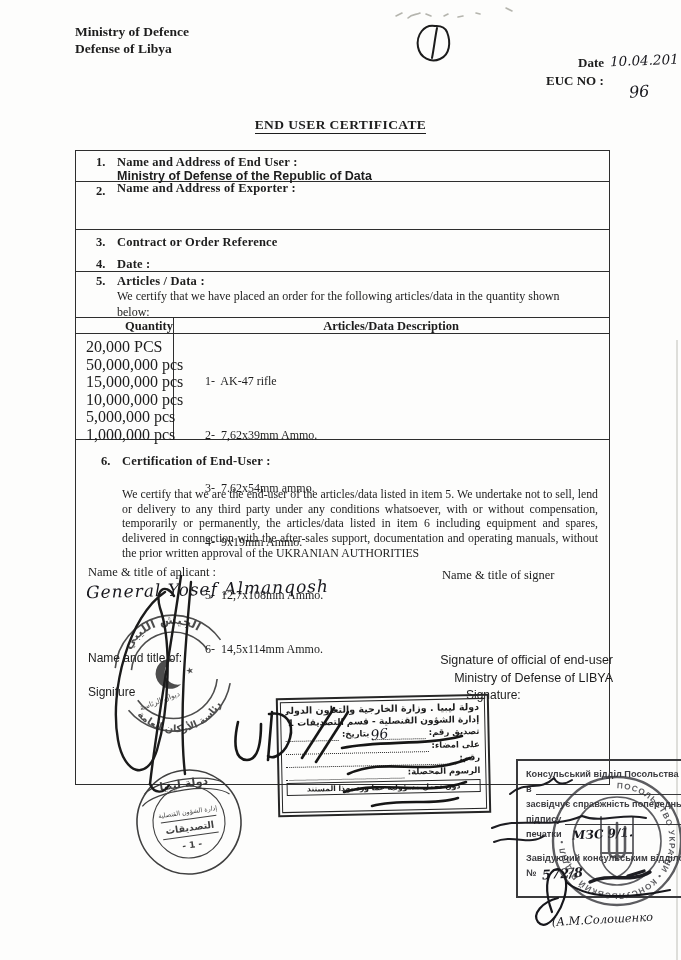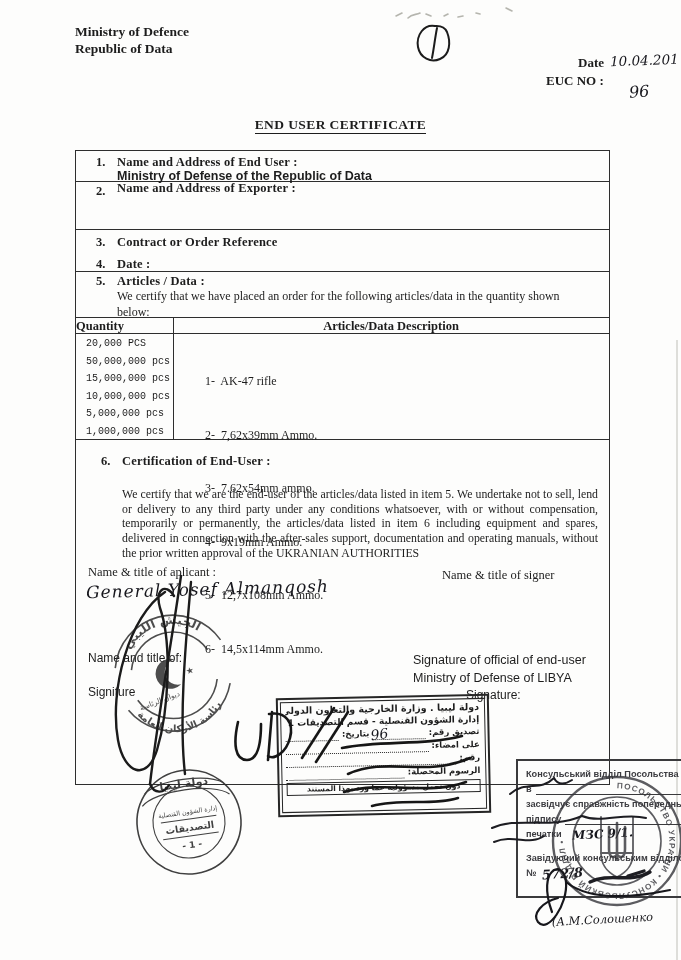--- a/index.html
+++ b/index.html
@@ -9,21 +9,21 @@
   .serif{font-family:"Liberation Serif",serif;}
   .sans{font-family:"Liberation Sans",sans-serif;}
   .b{font-weight:bold;}
   .hand{font-family:"DejaVu Serif",serif;font-style:italic;color:#17171d;}
   .hline{position:absolute;border-top:1.5px solid #2e2e2e;height:0;}
   .vline{position:absolute;border-left:1.5px solid #2e2e2e;width:0;}
   #mainbox{position:absolute;left:75px;top:150px;width:533px;height:633px;border:1.6px solid #2e2e2e;}
   .num{position:absolute;font-weight:bold;font-size:12.5px;}
   .lbl{position:absolute;font-weight:bold;font-size:12.5px;letter-spacing:.2px;}
   .txt{position:absolute;font-size:12px;}
-  .qtycol div{height:17.5px;font-size:10px;font-family:Liberation Mono, monospace;}
+  .qtycol div{height:17.5px;font-size:16px;}
   .desccol div{height:17.5px;font-size:12px;}
   .para{position:absolute;text-align:justify;font-size:11.8px;line-height:14.7px;}
   
   .stamp-ar{left:277px;top:696px;width:209px;height:115px;transform:rotate(-1.2deg);
             border:2px solid #262626;color:#1e1e1e;z-index:4;background:rgba(255,255,255,0);}
   .stamp-ar .inner{position:absolute;inset:2px;border:1px solid #262626;padding:2px 5px 2px 4px;
             direction:rtl;font-family:"DejaVu Sans",sans-serif;font-weight:bold;}
   .ar-l{font-size:9px;line-height:12px;white-space:nowrap;overflow:hidden;}
   .ar-row{display:flex;direction:rtl;align-items:flex-end;font-size:8.5px;line-height:13px;gap:3px;}
   .ar-row .fill{flex:1;border-bottom:1px dotted #2a2a2a;height:9px;}
@@ -36,21 +36,21 @@
   .uk-row .fill{flex:1;border-bottom:1.3px solid #3a3a3c;height:11px;margin:0 8px 2px 4px;}
   svg{overflow:visible;}
 </style>
 </head>
 <body>
 
 <div id="page">
 
   <div class="abs serif b" style="left:75px;top:23px;font-size:13.5px;line-height:17px;">
     <div>Ministry of Defence</div>
-    <div>Republic of Data</div>
+    <div>Defense of Libya</div>
   </div>
 
   <svg class="abs" style="left:388px;top:4px;" width="140" height="24">
     <g stroke="#b5b5ae" stroke-width="1.6" fill="none" stroke-linecap="round">
       <path d="M8,12 l6,-3"></path>
         <path d="M20,14 c4,-4 8,-3 12,-5"></path>
         <path d="M38,10 l5,2"></path>
       <path d="M56,12 l4,-2"></path>
         <path d="M70,13 l5,-1"></path>
         <path d="M88,9 l4,1"></path>
@@ -93,21 +93,21 @@
 
     <div class="num" style="left:20px;top:84px;">3.</div>
     <div class="lbl" style="left:41px;top:84px;">Contract or Order Reference</div>
     <div class="num" style="left:20px;top:106px;">4.</div>
     <div class="lbl" style="left:41px;top:106px;">Date :</div>
 
     <div class="num" style="left:20px;top:123px;">5.</div>
     <div class="lbl" style="left:41px;top:123px;">Articles / Data :</div>
     <div class="txt" style="left:41px;top:137px;width:470px;line-height:16px;">We certify that we have placed an order for the following articles/data in the quantity shown below:</div>
 
-    <div class="abs serif b" style="left:0;top:168px;width:97px;text-align:left;font-size:12.5px;">Quantity</div>
+    <div class="abs serif b" style="left:0;top:168px;width:97px;text-align:right;font-size:12.5px;">Quantity</div>
     <div class="abs serif b" style="left:97px;top:168px;width:436px;text-align:center;font-size:12.5px;">Articles/Data Description</div>
 
     <div class="abs qtycol" style="left:10px;top:187px;">
       <div>20,000 PCS</div>
       <div>50,000,000 pcs</div>
       <div>15,000,000 pcs</div>
       <div>10,000,000 pcs</div>
       <div>5,000,000 pcs</div>
       <div>1,000,000 pcs</div>
     </div>
@@ -122,21 +122,21 @@
 
     <div class="num" style="left:25px;top:303px;">6.</div>
     <div class="lbl" style="left:46px;top:303px;">Certification of End-User :</div>
     <div class="para" style="left:46px;top:336px;width:476px;">We certify that we are the end-user of the articles/data listed in item 5. We undertake not to sell, lend or delivery to any third party under any conditions whatsoever, with or without compensation, temporarily or permanently, the articles/data listed in item 6 including equipment and spares, delivered in connection with the after-sales support, documentation and operating manuals, without the prior written approval of the UKRANIAN AUTHORITIES</div>
 
     <div class="abs serif" style="left:12px;top:414px;font-size:12.5px;">Name &amp; title of aplicant :</div>
     <div class="abs serif" style="left:366px;top:417px;font-size:12.5px;">Name &amp; title of signer</div>
     <div class="abs hand" style="left:10px;top:428px;font-size:17px;letter-spacing:1px;transform:rotate(-1.5deg);">General Yosef Almanqosh</div>
     <div class="abs sans" style="left:12px;top:500px;font-size:12px;text-align:right;">Name and title of:</div>
     <div class="abs sans" style="left:12px;top:534px;font-size:12px;">Signiture</div>
-    <div class="abs sans" style="left:337px;top:500px;width:200px;text-align:left;font-size:12.5px;line-height:18px;">
+    <div class="abs sans" style="left:337px;top:500px;width:200px;text-align:right;font-size:12.5px;line-height:18px;">
       <div>Signature of official of end-user</div>
       <div>Ministry of Defense of LIBYA</div>
     </div>
     <div class="abs sans" style="left:390px;top:537px;font-size:12px;">Signature:</div>
   </div>
 
   <svg class="abs" style="left:98px;top:600px;z-index:3;opacity:.85;" width="150" height="150" xmlns="http://www.w3.org/2000/svg" xmlns:xlink="http://www.w3.org/1999/xlink">
     <g transform="rotate(-15 75 73)" stroke="#2f2f2f" fill="none" stroke-width="1.6">
       <path d="M20.5,53.3 A58,58 0 0 1 129.5,53.3"></path>
       <path d="M35.6,59.5 A42,42 0 0 1 114.4,59.5"></path>

